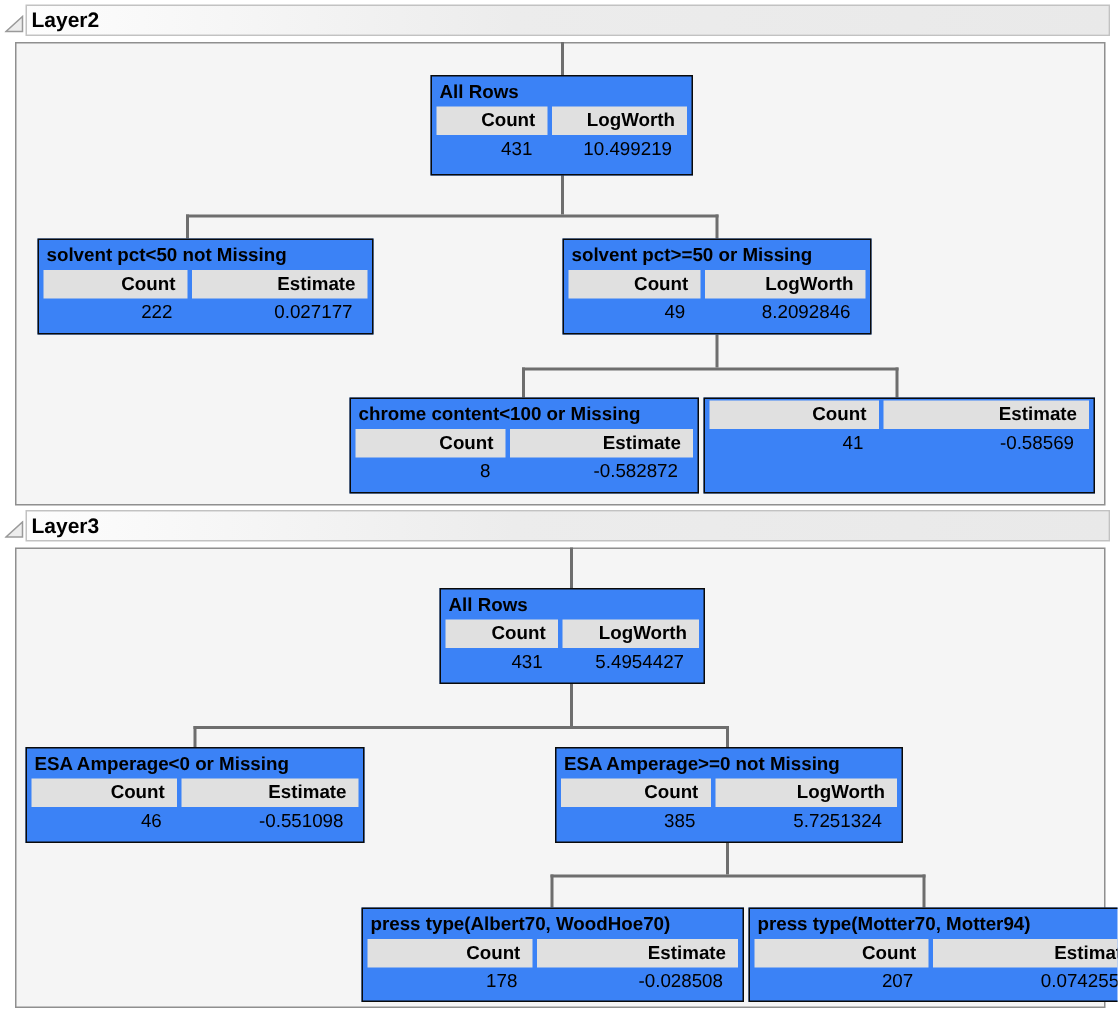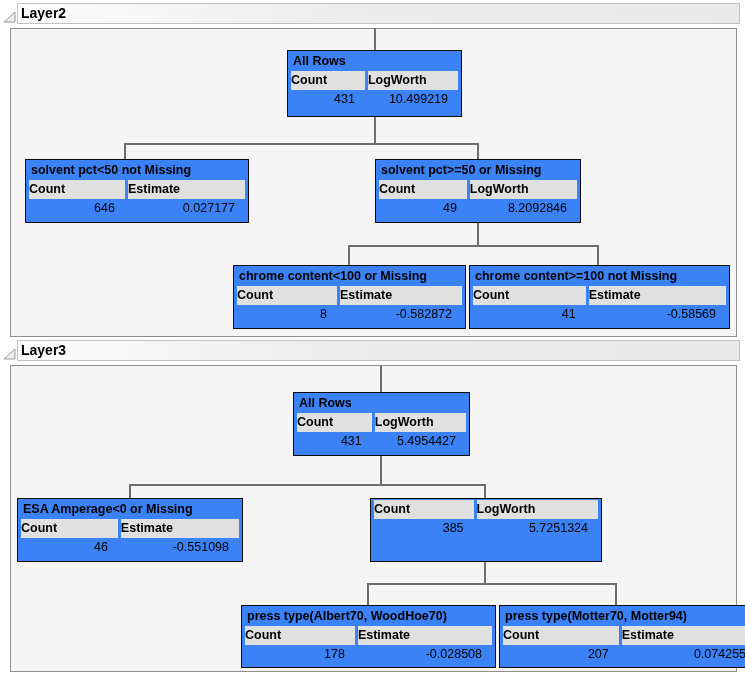--- a/index.html
+++ b/index.html
@@ -47,21 +47,21 @@
     padding-left:2px; white-space:nowrap; overflow:hidden;
   }
   .node-grid {
     display:grid;
     grid-template-columns:0.82fr 1fr;
     column-gap:3px;
   }
   .hdr {
     background:#e0e0e0;
     font-weight:bold; font-size:12.5px; line-height:19px;
-    padding-right:8px; white-space:nowrap;
+    text-align:right; padding-right:8px; white-space:nowrap;
   }
   .val {
     font-size:12.5px; line-height:19px;
     text-align:right; padding-right:10px; white-space:nowrap;
   }
 
   
   .conn { position:absolute; background:#6e6e6e; }
   .conn.v { width:2px; }
   .conn.h { height:2px; }
@@ -100,21 +100,21 @@
       <div class="val">431</div>
       <div class="val">10.499219</div>
     </div>
   </div>
 
   <div class="node" style="left:25px;top:159px;width:224px;">
     <div class="node-title">solvent pct&lt;50 not Missing</div>
     <div class="node-grid">
       <div class="hdr">Count</div>
       <div class="hdr">Estimate</div>
-      <div class="val">646</div>
+      <div class="val">222</div>
       <div class="val">0.027177</div>
     </div>
   </div>
 
   <div class="node" style="left:375px;top:159px;width:206px;">
     <div class="node-title">solvent pct&gt;=50 or Missing</div>
     <div class="node-grid">
       <div class="hdr">Count</div>
       <div class="hdr">LogWorth</div>
       <div class="val">49</div>
@@ -126,21 +126,20 @@
     <div class="node-title">chrome content&lt;100 or Missing</div>
     <div class="node-grid">
       <div class="hdr">Count</div>
       <div class="hdr">Estimate</div>
       <div class="val">8</div>
       <div class="val">-0.582872</div>
     </div>
   </div>
 
   <div class="node" style="left:469px;top:265px;width:261px;">
-    <div class="node-title">chrome content&gt;=100 not Missing</div>
     <div class="node-grid">
       <div class="hdr">Count</div>
       <div class="hdr">Estimate</div>
       <div class="val">41</div>
       <div class="val">-0.58569</div>
     </div>
   </div>
 
   <div class="disclosure" style="left:3px;top:346px;">
     <svg width="13" height="12" viewBox="0 0 13 12">
@@ -177,20 +176,21 @@
     <div class="node-title">ESA Amperage&lt;0 or Missing</div>
     <div class="node-grid">
       <div class="hdr">Count</div>
       <div class="hdr">Estimate</div>
       <div class="val">46</div>
       <div class="val">-0.551098</div>
     </div>
   </div>
 
   <div class="node" style="left:370px;top:498px;width:232px;">
+    <div class="node-title">ESA Amperage&gt;=0 not Missing</div>
     <div class="node-grid">
       <div class="hdr">Count</div>
       <div class="hdr">LogWorth</div>
       <div class="val">385</div>
       <div class="val">5.7251324</div>
     </div>
   </div>
 
   <div class="node" style="left:241px;top:605px;width:255px;height:63px;">
     <div class="node-title">press type(Albert70, WoodHoe70)</div>

